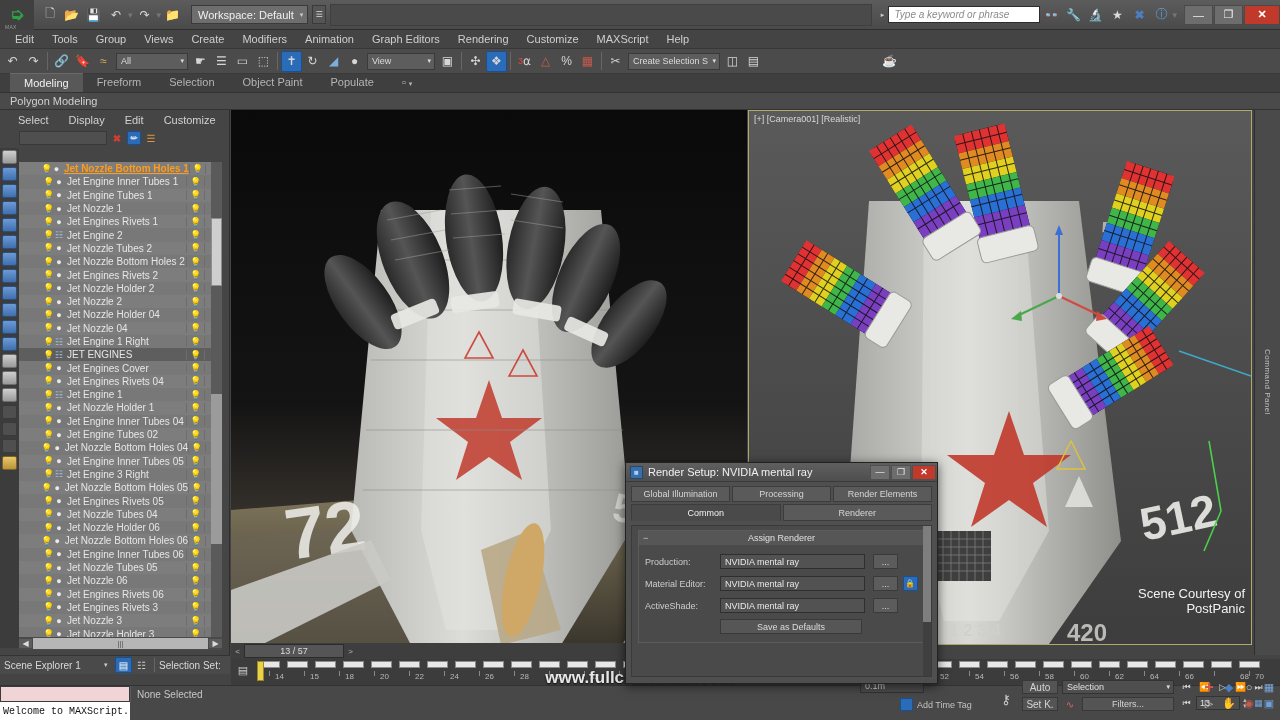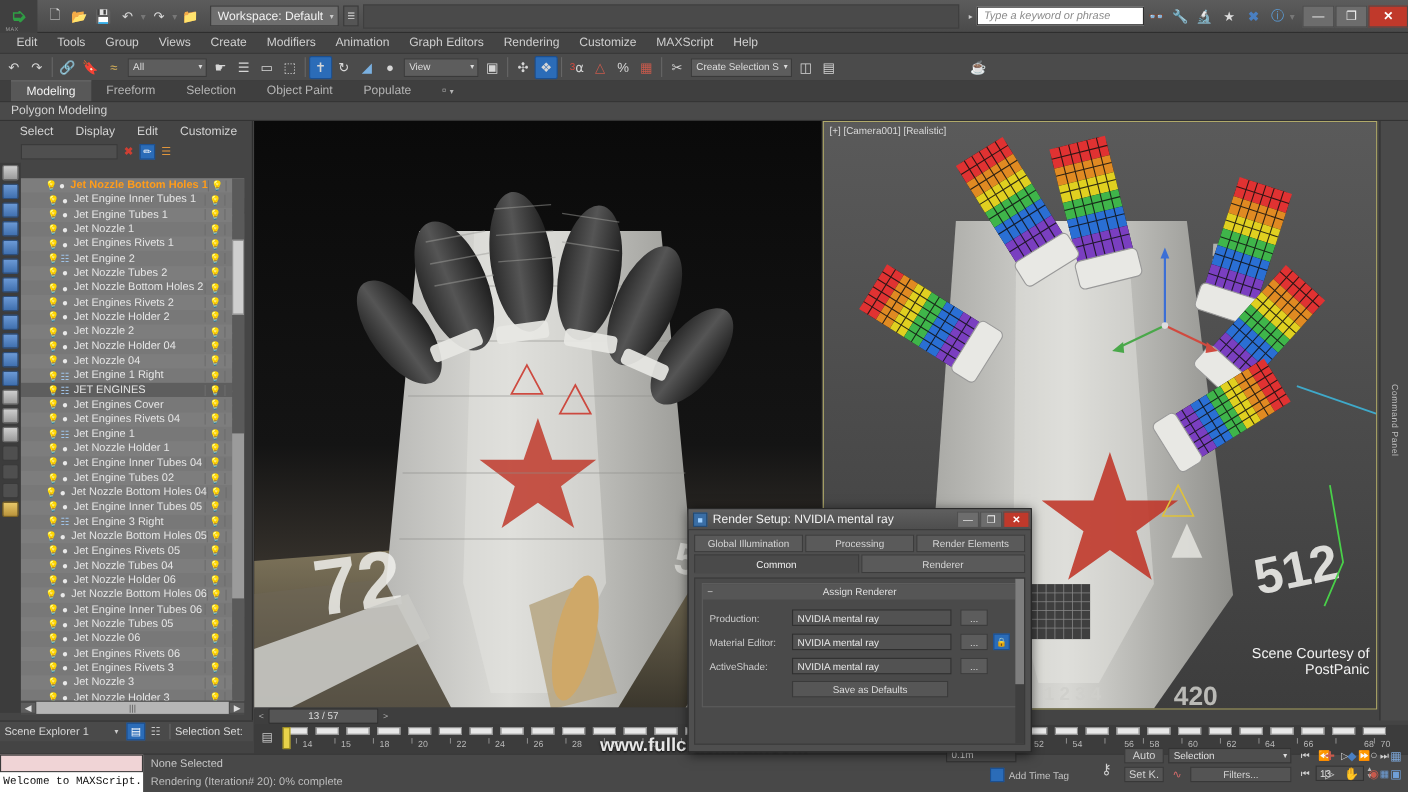--- a/index.html
+++ b/index.html
@@ -135,21 +135,21 @@
   .row {
     height:13.3px; display:flex; align-items:center; font-size:10px;
     color:#e6e6e6; white-space:nowrap;
   }
   .row.alt { background:#787878; }
   .row.grp { background:#5e5e5e; }
   .row .ind { width:24px; }
   .row .bulb { width:10px; text-align:center; color:#f2dc6a; font-size:9px; }
   .row .typ { width:12px; text-align:center; font-size:9px;}
   .row .nm { flex:1; padding-left:2px; }
-  .row.selected .nm { color:#ff9c1a; font-weight:bold; }
+  .row.selected .nm { color:#ff9c1a; font-weight:bold;text-decoration:underline; }
   .row .vcell { width:18px; text-align:center; color:#f2dc6a; font-size:9px; border-left:1px solid #6d6d6d;}
   .row .rcell { width:18px; text-align:center; color:#ededed; font-size:9px; border-left:1px solid #6d6d6d;}
   .vscroll {
     position:absolute; right:0; top:0; width:11px; height:475px; background:#5a5a5a;
   }
   .vthumb { position:absolute; top:56px; left:0; width:11px; height:68px; background:#cfcfcf; border:1px solid #8e8e8e;}
   .vthumb2 { position:absolute; top:232px; left:0; width:11px; height:150px; background:#9b9b9b; }
   .hscroll {
     position:absolute; left:19px; top:637px; width:203px; height:13px; background:#4a4a4a;
     display:flex; align-items:center;
@@ -1128,21 +1128,21 @@
         <div class="ticklabel" style="left: 580px;">46</div>
         <div class="tick" style="left: 609px;"></div>
         <div class="ticklabel" style="left: 615px;">48</div>
         <div class="tick" style="left: 644px;"></div>
         <div class="ticklabel" style="left: 650px;">50</div>
         <div class="tick" style="left: 679px;"></div>
         <div class="ticklabel" style="left: 685px;">52</div>
         <div class="tick" style="left: 714px;"></div>
         <div class="ticklabel" style="left: 720px;">54</div>
         <div class="tick" style="left: 749px;"></div>
-        <div class="ticklabel" style="left: 755px; margin-left: 12px;">56</div>
+        <div class="ticklabel" style="left: 755px;">56</div>
         <div class="tick" style="left: 784px;"></div>
         <div class="ticklabel" style="left: 790px;">58</div>
         <div class="tick" style="left: 819px;"></div>
         <div class="ticklabel" style="left: 825px;">60</div>
         <div class="tick" style="left: 854px;"></div>
         <div class="ticklabel" style="left: 860px;">62</div>
         <div class="tick" style="left: 889px;"></div>
         <div class="ticklabel" style="left: 895px;">64</div>
         <div class="tick" style="left: 924px;"></div>
         <div class="ticklabel" style="left: 930px;">66</div>
@@ -1155,21 +1155,20 @@
 
   <div class="watermark">www.fullcrackindir.com</div>
 
   <div class="statusarea">
     <div class="msprompt">
       <div class="pink"></div>
       <div class="white">Welcome to MAXScript.</div>
     </div>
     <div class="statuslines">
       <div class="statusline">None Selected</div>
-      <div class="statusline second">Rendering (Iteration# 20): 0% complete</div>
     </div>
   </div>
 
   <div class="coordbox">0.1m</div>
   <div class="addtag">
     <span class="box"></span>
     <span>Add Time Tag</span>
   </div>
 
   <div class="keytoggle">⚷</div>

